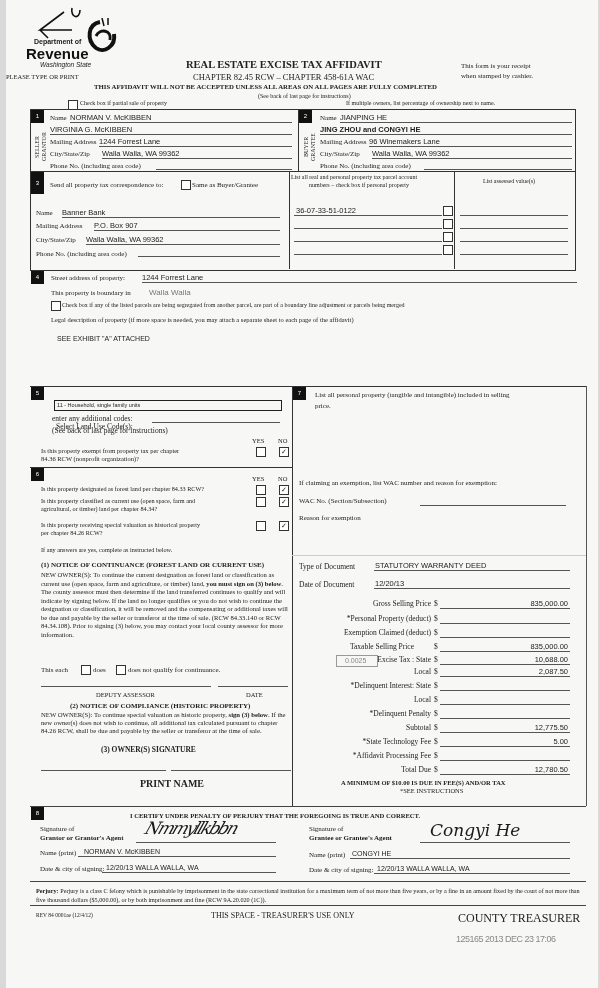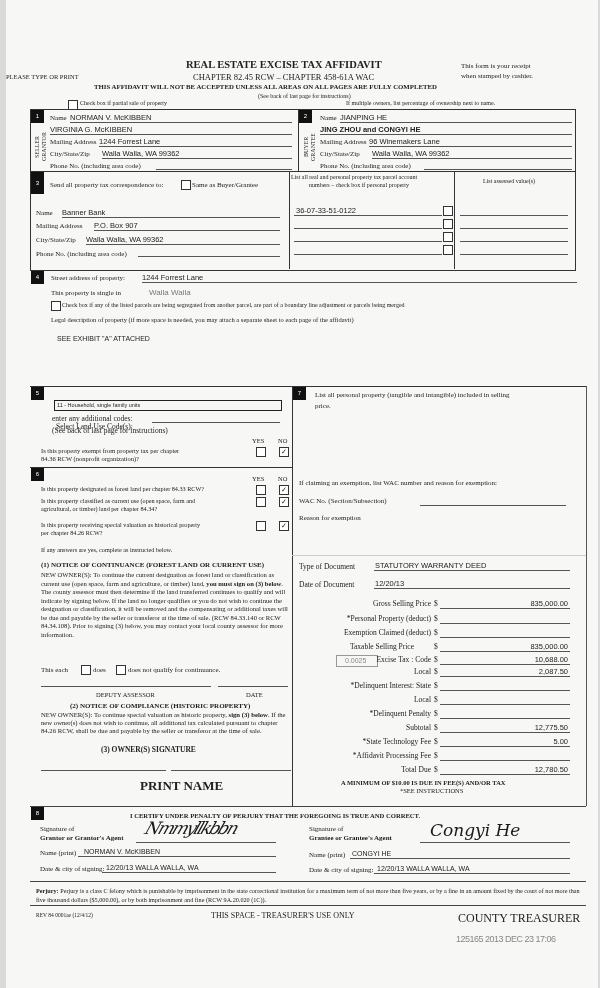--- a/index.html
+++ b/index.html
@@ -32,20 +32,34 @@
   }
   .rlbl { position: absolute; font-size: 7.5px; white-space: nowrap; text-align: right; }
   .rval { position: absolute; font-size: 7.5px; white-space: nowrap; text-align: right; font-family: "Liberation Sans", sans-serif; }
   .para { position: absolute; font-size: 7px; line-height: 8.6px; }
 </style>
 </head>
 <body>
 
 <div class="page">
 
+  <div class="abs" style="left:14px;top:4px;width:100px;height:62px;">
+    <svg class="abs" style="left:62px;top:14px" width="36" height="36" viewBox="0 0 36 36">
+      <path d="M18 4 C6 6 4 22 14 30 C22 36 34 28 32 16" fill="none" stroke="#111" stroke-width="4"></path>
+      <path d="M14 18 C18 10 30 12 28 22" fill="none" stroke="#111" stroke-width="3"></path>
+      <path d="M20 0 L22 8 M26 0 L26 7" stroke="#111" stroke-width="1.5"></path>
+    </svg>
+    <svg class="abs" style="left:16px;top:0px" width="50" height="40" viewBox="0 0 50 40">
+      <path d="M28 8 L4 26 L36 26 M4 26 L12 34" fill="none" stroke="#111" stroke-width="1.6"></path>
+      <path d="M36 4 C34 14 44 16 44 6" fill="none" stroke="#111" stroke-width="1.6"></path>
+    </svg>
+    <div class="abs sans" style="left:14px;top:34px;font-size:7px;font-weight:bold;">Department of</div>
+    <div class="abs sans" style="left:6px;top:41px;font-size:15px;font-weight:bold;color:#111;">Revenue</div>
+    <div class="abs sans" style="left:20px;top:57px;font-size:6.5px;font-style:italic;">Washington State</div>
+  </div>
 
   <div class="abs" style="left:0px;top:73px;font-size:6.5px;">PLEASE TYPE OR PRINT</div>
   <div class="abs" style="left:180px;top:59px;font-size:10.5px;font-weight:bold;">REAL ESTATE EXCISE TAX AFFIDAVIT</div>
   <div class="abs" style="left:187px;top:72px;font-size:8.5px;">CHAPTER 82.45 RCW – CHAPTER 458-61A WAC</div>
   <div class="abs" style="left:455px;top:62px;font-size:7px;">This form is your receipt</div>
   <div class="abs" style="left:455px;top:72px;font-size:7px;">when stamped by cashier.</div>
   <div class="abs" style="left:88px;top:83px;font-size:6.8px;font-weight:bold;">THIS AFFIDAVIT WILL NOT BE ACCEPTED UNLESS ALL AREAS ON ALL PAGES ARE FULLY COMPLETED</div>
   <div class="abs" style="left:252px;top:93px;font-size:6px;">(See back of last page for instructions)</div>
   <div class="cb" style="left:62px;top:100px;"></div>
   <div class="lbl" style="left:74px;top:100px;font-size:6px;">Check box if partial sale of property</div>
@@ -120,21 +134,21 @@
   <div class="cb" style="left:437px;top:232px;"></div>
   <div class="line" style="left:454px;top:241px;width:108px;"></div>
   <div class="line" style="left:288px;top:254px;width:148px;"></div>
   <div class="cb" style="left:437px;top:245px;"></div>
   <div class="line" style="left:454px;top:254px;width:108px;"></div>
 
   <div class="num" style="left:25px;top:271px;">4</div>
   <div class="lbl" style="left:45px;top:274px;">Street address of property:</div>
   <div class="val" style="left:136px;top:273px;">1244 Forrest Lane</div>
   <div class="line" style="left:136px;top:282px;width:435px;"></div>
-  <div class="lbl" style="left:45px;top:289px;">This property is single in</div>
+  <div class="lbl" style="left:45px;top:289px;">This property is boundary in</div>
   <div class="val" style="left:143px;top:288px;color:#777;font-size:8px;">Walla Walla</div>
   <div class="cb" style="left:45px;top:301px;"></div>
   <div class="lbl" style="left:56px;top:302px;font-size:6px;">Check box if any of the listed parcels are being segregated from another parcel, are part of a boundary line adjustment or parcels being merged</div>
   <div class="lbl" style="left:45px;top:316px;font-size:6.5px;">Legal description of property (if more space is needed, you may attach a separate sheet to each page of the affidavit)</div>
   <div class="val" style="left:51px;top:335px;font-size:7px;">SEE EXHIBIT "A" ATTACHED</div>
 
   <div class="abs" style="left:24px;top:386px;width:262px;height:1px;background:#333;"></div>
   <div class="abs" style="left:286px;top:386px;width:1px;height:420px;background:#333;"></div>
   <div class="abs" style="left:580px;top:386px;width:1px;height:420px;background:#555;"></div>
   <div class="abs" style="left:286px;top:386px;width:294px;height:1px;background:#333;"></div>
@@ -181,21 +195,21 @@
 
   <div class="line" style="left:35px;top:686px;width:170px;"></div>
   <div class="line" style="left:212px;top:686px;width:70px;"></div>
   <div class="lbl" style="left:90px;top:691px;font-size:6.5px;">DEPUTY ASSESSOR</div>
   <div class="lbl" style="left:240px;top:691px;font-size:6.5px;">DATE</div>
   <div class="lbl" style="left:64px;top:702px;font-size:7px;font-weight:bold;">(2) NOTICE OF COMPLIANCE (HISTORIC PROPERTY)</div>
   <div class="para" style="left:35px;top:711px;width:252px;font-size:6.7px;line-height:8px;"><span>NEW OWNER(S): To continue special valuation as historic property,</span> <b>sign (3) below</b><span>. If the new owner(s) does not wish to continue, all additional tax calculated pursuant to chapter 84.26 RCW, shall be due and payable by the seller or transferor at the time of sale.</span></div>
   <div class="lbl" style="left:95px;top:745px;font-size:7.5px;font-weight:bold;">(3) OWNER(S) SIGNATURE</div>
   <div class="line" style="left:35px;top:770px;width:125px;"></div>
   <div class="line" style="left:165px;top:770px;width:120px;"></div>
-  <div class="lbl" style="left:134px;top:778px;font-size:13px;font-weight:bold;">PRINT NAME</div>
+  <div class="lbl" style="left:134px;top:778px;font-size:10px;font-weight:bold;">PRINT NAME</div>
 
   <div class="num" style="left:287px;top:387px;">7</div>
   <div class="lbl" style="left:309px;top:391px;font-size:7px;">List all  personal property (tangible and intangible) included in selling</div>
   <div class="lbl" style="left:309px;top:402px;font-size:7px;">price.</div>
   <div class="lbl" style="left:293px;top:479px;font-size:7px;">If claiming an exemption, list WAC number and reason for exemption:</div>
   <div class="lbl" style="left:293px;top:497px;font-size:7px;">WAC No. (Section/Subsection)</div>
   <div class="line" style="left:414px;top:505px;width:146px;"></div>
   <div class="lbl" style="left:293px;top:514px;font-size:7px;">Reason for exemption</div>
 
   <div class="abs" style="left:286px;top:555px;width:294px;height:1px;background:#ccc;"></div>
@@ -220,21 +234,21 @@
       <div class="line" style="left: 434px; top: 623px; width: 130px;"></div>
       <div class="rval" style="right: 30px; top: 614px;"></div>
       <div class="rlbl" style="right: 167px; top: 628px;">Exemption Claimed (deduct)</div>
       <div class="lbl" style="left: 428px; top: 628px; font-size: 7.5px;">$</div>
       <div class="line" style="left: 434px; top: 637px; width: 130px;"></div>
       <div class="rval" style="right: 30px; top: 628px;"></div>
       <div class="rlbl" style="right: 184px; top: 642px;">Taxable Selling Price</div>
       <div class="lbl" style="left: 428px; top: 642px; font-size: 7.5px;">$</div>
       <div class="line" style="left: 434px; top: 651px; width: 130px;"></div>
       <div class="rval" style="right: 30px; top: 642px;">835,000.00</div>
-      <div class="rlbl" style="right: 167px; top: 655px;">Excise Tax : Code</div>
+      <div class="rlbl" style="right: 167px; top: 655px;">Excise Tax : State</div>
       <div class="lbl" style="left: 428px; top: 655px; font-size: 7.5px;">$</div>
       <div class="line" style="left: 434px; top: 664px; width: 130px;"></div>
       <div class="rval" style="right: 30px; top: 655px;">10,688.00</div>
       <div class="rlbl" style="right: 167px; top: 667px;">Local</div>
       <div class="lbl" style="left: 428px; top: 667px; font-size: 7.5px;">$</div>
       <div class="line" style="left: 434px; top: 676px; width: 130px;"></div>
       <div class="rval" style="right: 30px; top: 667px;">2,087.50</div>
       <div class="rlbl" style="right: 167px; top: 681px;">*Delinquent Interest: State</div>
       <div class="lbl" style="left: 428px; top: 681px; font-size: 7.5px;">$</div>
       <div class="line" style="left: 434px; top: 690px; width: 130px;"></div>

